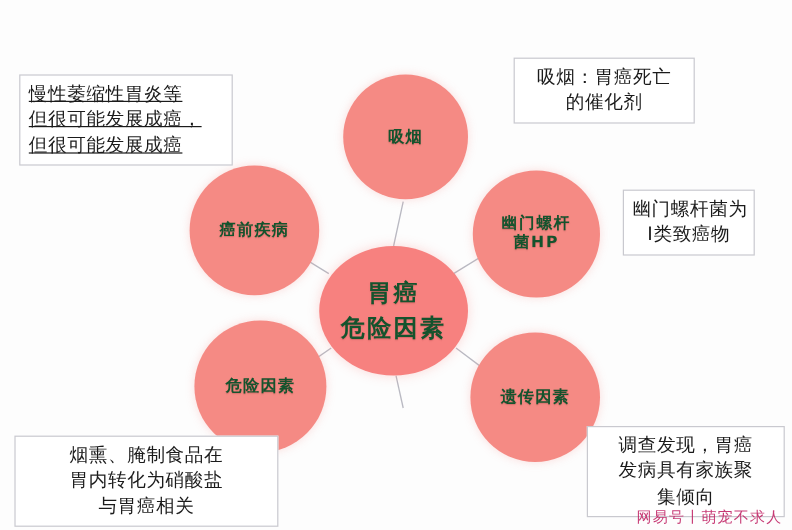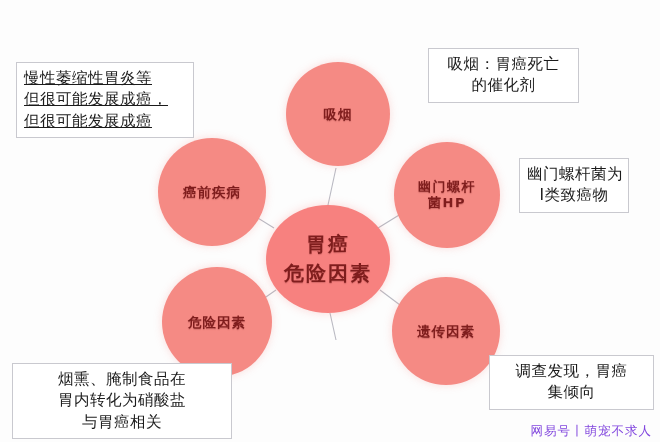--- a/index.html
+++ b/index.html
@@ -17,21 +17,21 @@
 
   
   .node{
     position:absolute;
     border-radius:50%;
     display:flex;
     flex-direction:column;
     align-items:center;
     justify-content:center;
     text-align:center;
-    color:#7f1d1d;
+    color:#14532d;
     font-weight:bold;
     letter-spacing:1px;
     text-shadow:0 1px 1px rgba(150,60,60,.35);
     box-sizing:border-box;
   }
   .node .ln{display:block;line-height:1.25;white-space:nowrap;}
 
   #node-center{
     width:124px;height:108px;
     left:266px;top:205px;
@@ -75,21 +75,21 @@
   #box-smoking  {left:388px;top:48px;width:151px;margin-left:40px;}
   #box-hp       {left:519px;top:158px;width:110px;}
   #box-nitrite  {left:12px;top:363px;width:220px;}
   #box-genetic  {left:489px;top:355px;width:165px;}
 
   
   #watermark{
     position:absolute;
     right:8px;bottom:2px;
     font-size:12.5px;
-    color:#6d28d9;
+    color:#be185d;
     letter-spacing:1px;
     white-space:nowrap;
     opacity:.85;
     margin-top:40px;
   }
 </style>
 </head>
 <body>
 
 <div id="stage">
@@ -149,18 +149,19 @@
   </div>
 
   <div class="box center" id="box-nitrite">
     <span class="ln">烟熏、腌制食品在</span>
     <span class="ln">胃内转化为硝酸盐</span>
     <span class="ln">与胃癌相关</span>
   </div>
 
   <div class="box center" id="box-genetic">
     <span class="ln">调查发现，胃癌</span>
+    <span class="ln">发病具有家族聚</span>
     <span class="ln">集倾向</span>
   </div>
 
   <div id="watermark">网易号丨萌宠不求人</div>
 
 </div>
 
 </body></html>

